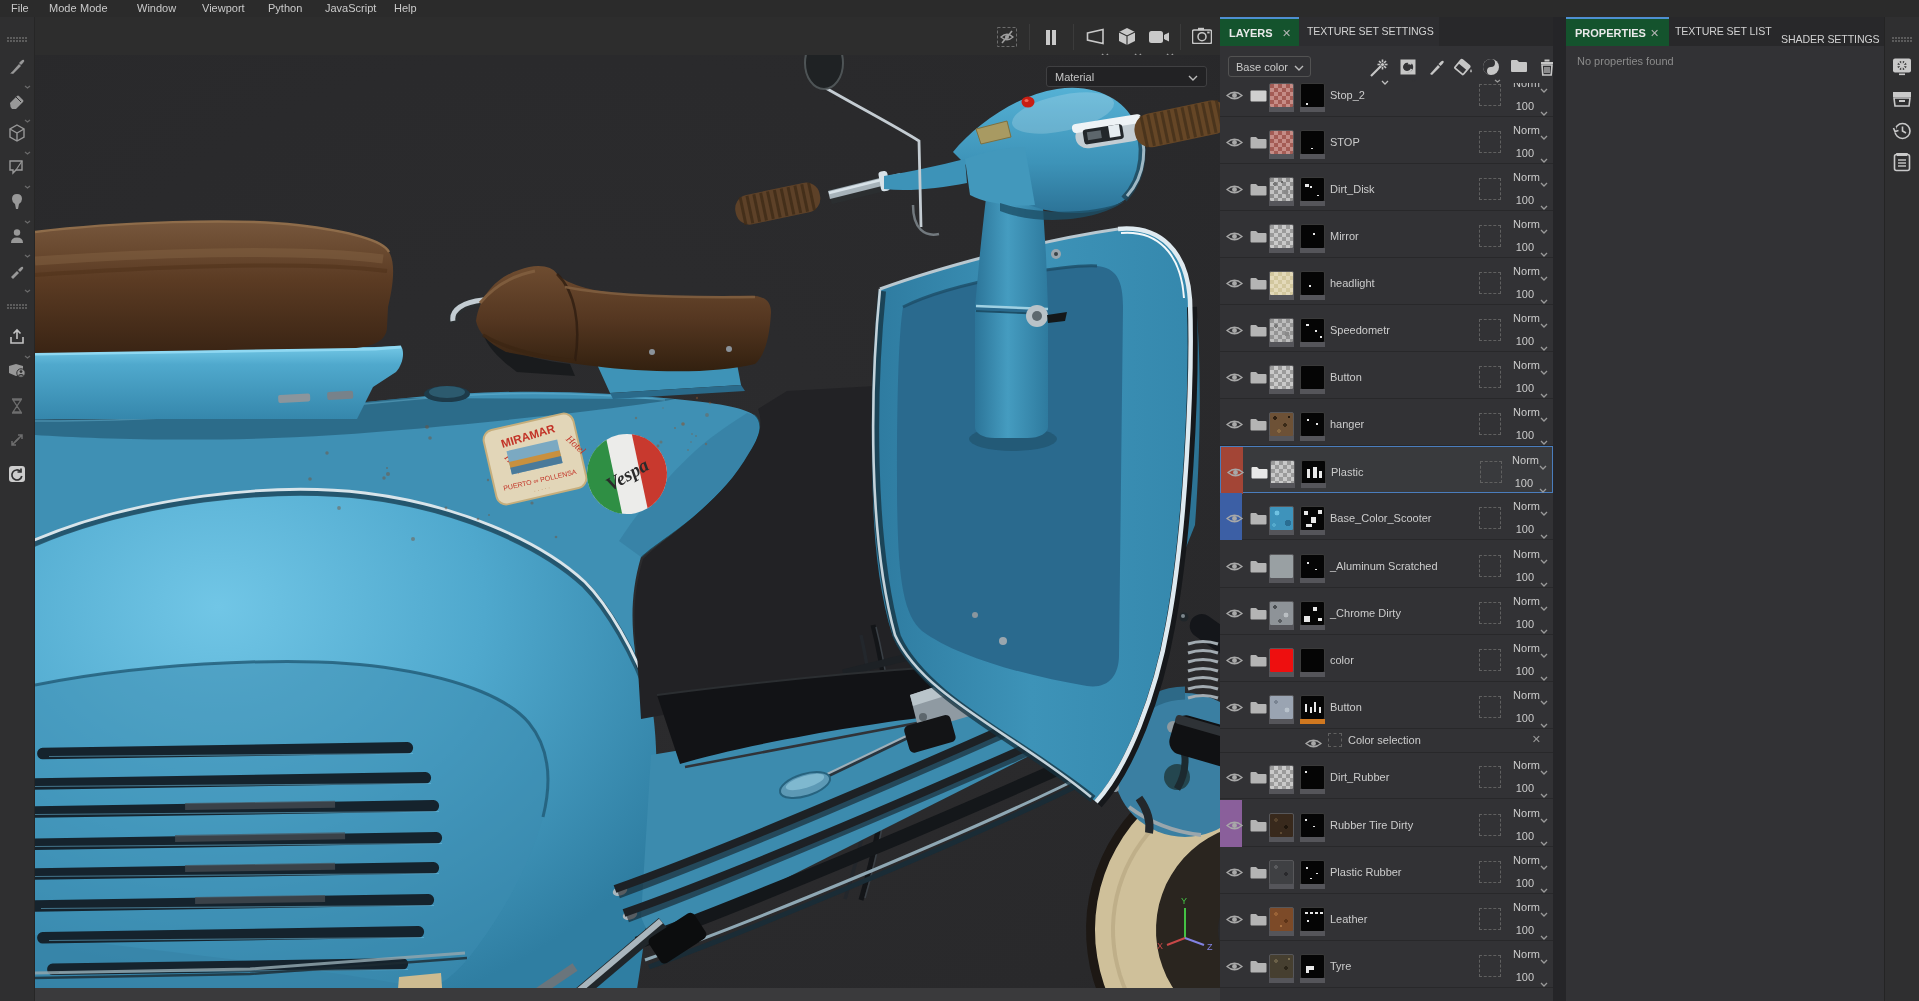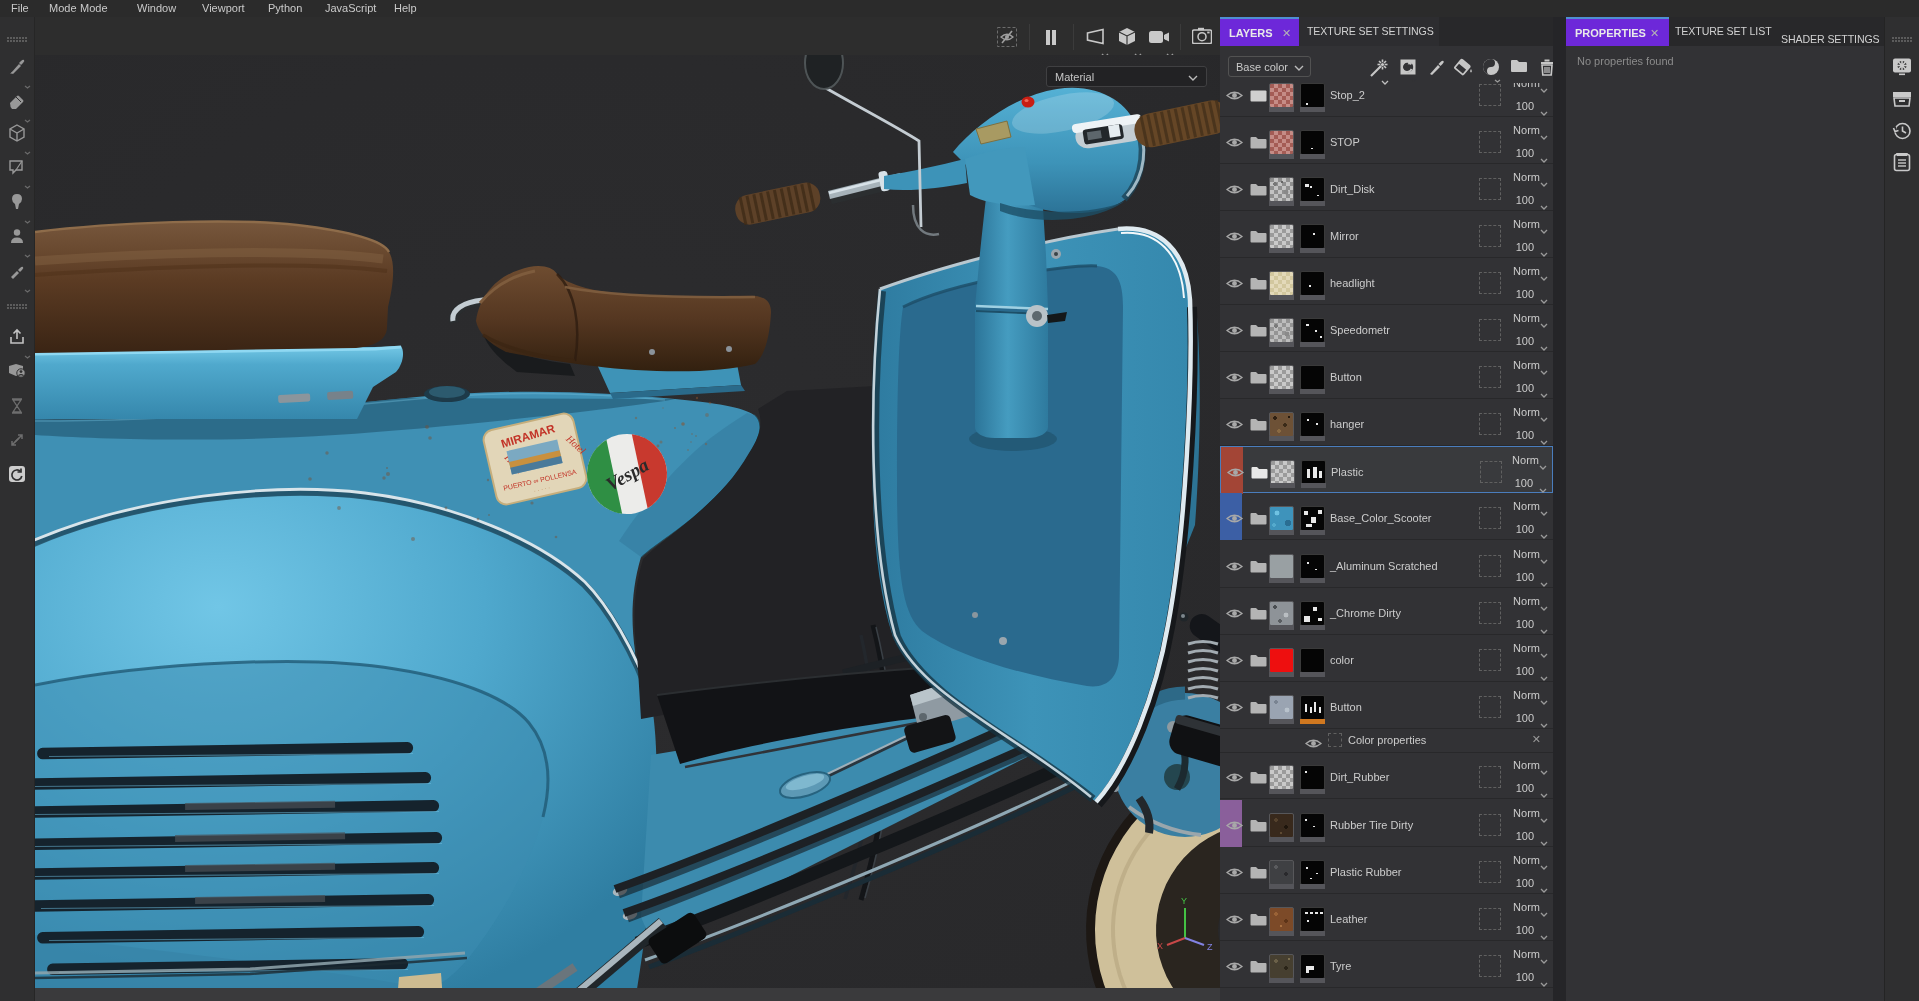--- a/index.html
+++ b/index.html
@@ -12,21 +12,21 @@
 
 #ltool{left:0;top:17px;width:35px;height:984px;background:#2f2f30;border-right:1px solid #262626;box-sizing:border-box;}
 .licon{position:absolute;left:50%;transform:translate(-50%,-50%);}
 
 #vptool{left:35px;top:17px;width:1185px;height:38px;background:#2d2d2d;}
 #viewport{left:35px;top:55px;width:1185px;height:946px;background:#29292b;overflow:hidden;}
 #matdrop{left:1011px;top:11px;width:161px;height:21px;background:#222224;border:1px solid #404042;border-radius:3px;color:#c6c6c6;font-size:11px;line-height:21px;padding-left:8px;box-sizing:border-box;}
 .vsep{position:absolute;top:7px;width:1px;height:26px;background:#3b3b3b;}
 
 .tabstrip{background:#28282a;}
-.tab-active{background:#6d28d9;border-top:2px solid #4e8fd2;box-sizing:border-box;color:#e9e9e9;font-weight:bold;font-size:11px;white-space:nowrap;}
+.tab-active{background:#14532d;border-top:2px solid #4e8fd2;box-sizing:border-box;color:#e9e9e9;font-weight:bold;font-size:11px;white-space:nowrap;}
 .tab-x{color:#b5b5b5;font-weight:normal;}
 .tab-other{color:#d2d2d2;font-weight:normal;font-size:10.6px;white-space:nowrap;letter-spacing:-0.1px;}
 
 #layers{left:1220px;top:17px;width:333px;height:984px;background:#323235;overflow:hidden;}
 #props{left:1566px;top:17px;width:318px;height:984px;background:#323235;overflow:hidden;}
 #gap1{left:1553px;top:17px;width:13px;height:984px;background:#252528;}
 #rstrip{left:1884px;top:17px;width:35px;height:984px;background:#2f2f30;border-left:1px solid #242424;box-sizing:border-box;}
 .row{position:absolute;left:0;width:333px;height:47px;border-bottom:1px solid #28282a;box-sizing:border-box;}
 .rowname{position:absolute;left:110px;top:19px;font-size:11px;color:#cccccc;white-space:nowrap;}
 .eye{position:absolute;left:6px;top:17px;}
@@ -995,21 +995,21 @@
           <div class="chev2"><svg width="8" height="5" viewBox="0 0 8 5">
               <path d="M1 1 L4.0 4 L7 1" stroke="#9a9a9a" stroke-width="1.3" fill="none"></path>
             </svg></div>
 </div>
         <div class="abs" style="left:0;top:645.9px;width:333px;height:24px;border-bottom:1px solid #28282a;box-sizing:border-box">
 <div style="position:absolute;left:85px;top:6px"><svg width="17" height="11" viewBox="0 0 17 11">
               <path d="M1 5.5 Q8.5 -1 16 5.5 Q8.5 12 1 5.5 Z" fill="none" stroke="#a8a8a8" stroke-width="1.3"></path>
               <circle cx="8.5" cy="5.5" r="2.4" fill="#a8a8a8"></circle>
             </svg></div>
 <div style="position:absolute;left:108px;top:4px;width:14px;height:14px;border:1px dashed #606060;box-sizing:border-box"></div>
-<span style="position:absolute;left:128px;top:5px;font-size:11px;color:#cccccc">Color properties</span>
+<span style="position:absolute;left:128px;top:5px;font-size:11px;color:#cccccc">Color selection</span>
 <span style="position:absolute;right:12px;top:4px;color:#9a9a9a;font-size:11px">✕</span>
         </div>
         <div class="row" style="top:669.4px;">
 
 <div class="eye"><svg width="17" height="11" viewBox="0 0 17 11">
               <path d="M1 5.5 Q8.5 -1 16 5.5 Q8.5 12 1 5.5 Z" fill="none" stroke="#a8a8a8" stroke-width="1.3"></path>
               <circle cx="8.5" cy="5.5" r="2.4" fill="#a8a8a8"></circle>
             </svg></div>
 <div class="fold"><svg width="17" height="13" viewBox="0 0 17 13">
               <path d="M0.5 2 Q0.5 1 1.5 1 L6 1 L8 3 L15.5 3 Q16.5 3 16.5 4 L16.5 11.5 Q16.5 12.5 15.5 12.5 L1.5 12.5 Q0.5 12.5 0.5 11.5 Z" fill="#b4b4b4"></path>

